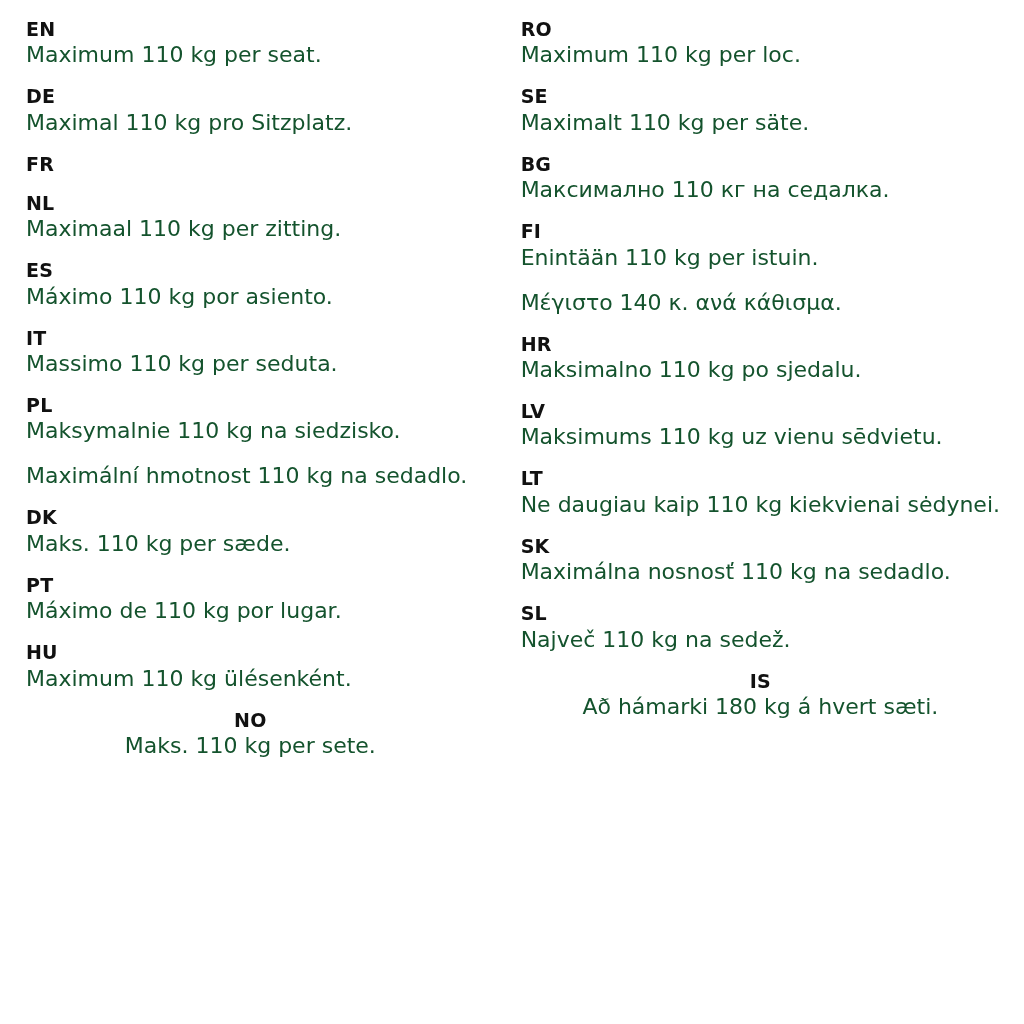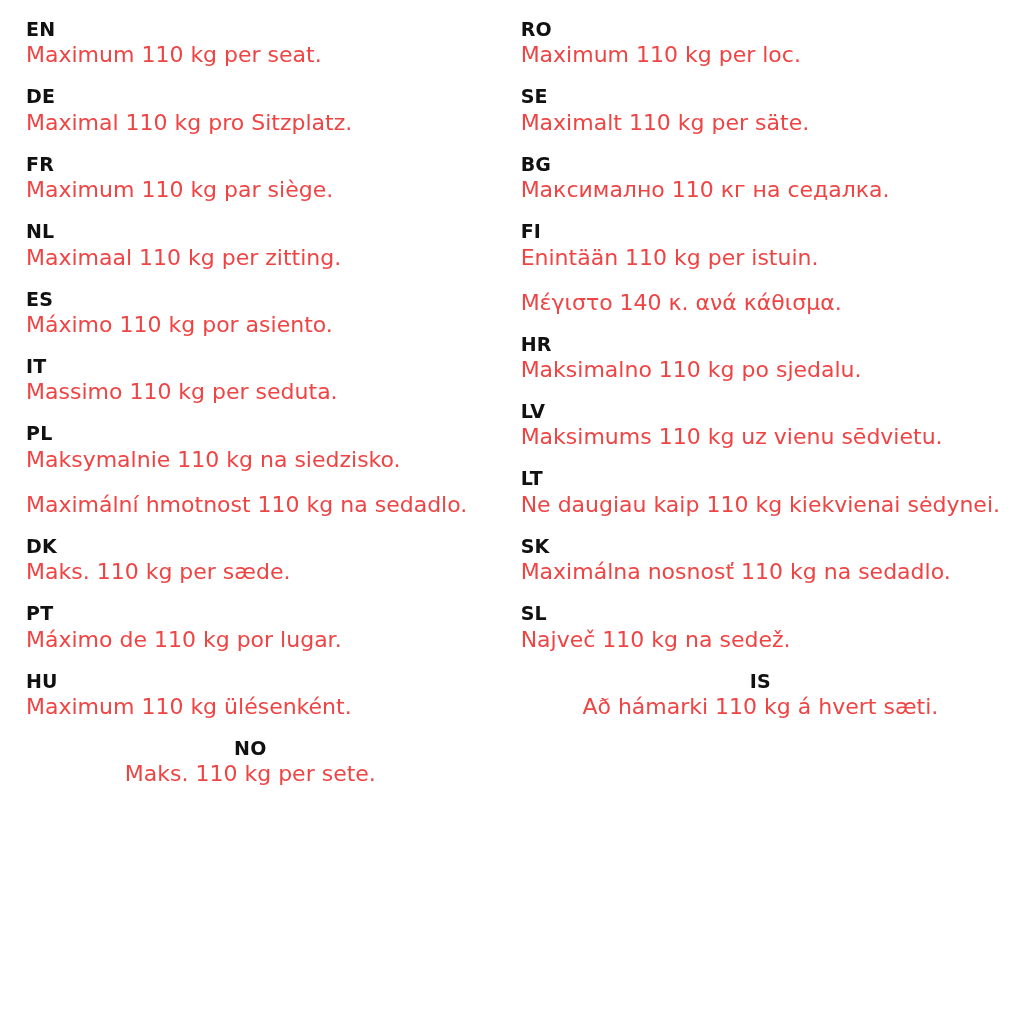--- a/index.html
+++ b/index.html
@@ -48,21 +48,21 @@
     font-size: 19px;
     font-weight: bold;
     line-height: 1.18;
     letter-spacing: 0.2px;
     color: #111111;
   }
   .lang-text {
     font-size: 22px;
     font-weight: normal;
     line-height: 1.25;
-    color: #ef4444;
+    color: #14532d;
     margin-top: 1px;
     white-space: nowrap;
   }
 </style>
 </head>
 <body>
 
 <div class="page">
   <div class="columns">
 
@@ -70,21 +70,20 @@
       <div class="entry">
         <div class="lang-code">EN</div>
         <div class="lang-text">Maximum 110 kg per seat.</div>
       </div>
       <div class="entry">
         <div class="lang-code">DE</div>
         <div class="lang-text">Maximal 110 kg pro Sitzplatz.</div>
       </div>
       <div class="entry">
         <div class="lang-code">FR</div>
-        <div class="lang-text">Maximum 110 kg par siège.</div>
       </div>
       <div class="entry">
         <div class="lang-code">NL</div>
         <div class="lang-text">Maximaal 110 kg per zitting.</div>
       </div>
       <div class="entry">
         <div class="lang-code">ES</div>
         <div class="lang-text">Máximo 110 kg por asiento.</div>
       </div>
       <div class="entry">
@@ -151,18 +150,18 @@
       <div class="entry">
         <div class="lang-code">SK</div>
         <div class="lang-text">Maximálna nosnosť 110 kg na sedadlo.</div>
       </div>
       <div class="entry">
         <div class="lang-code">SL</div>
         <div class="lang-text">Največ 110 kg na sedež.</div>
       </div>
       <div class="entry">
         <div class="lang-code">IS</div>
-        <div class="lang-text">Að hámarki 110 kg á hvert sæti.</div>
+        <div class="lang-text">Að hámarki 180 kg á hvert sæti.</div>
       </div>
     </div>
 
   </div>
 </div>
 
 </body></html>

